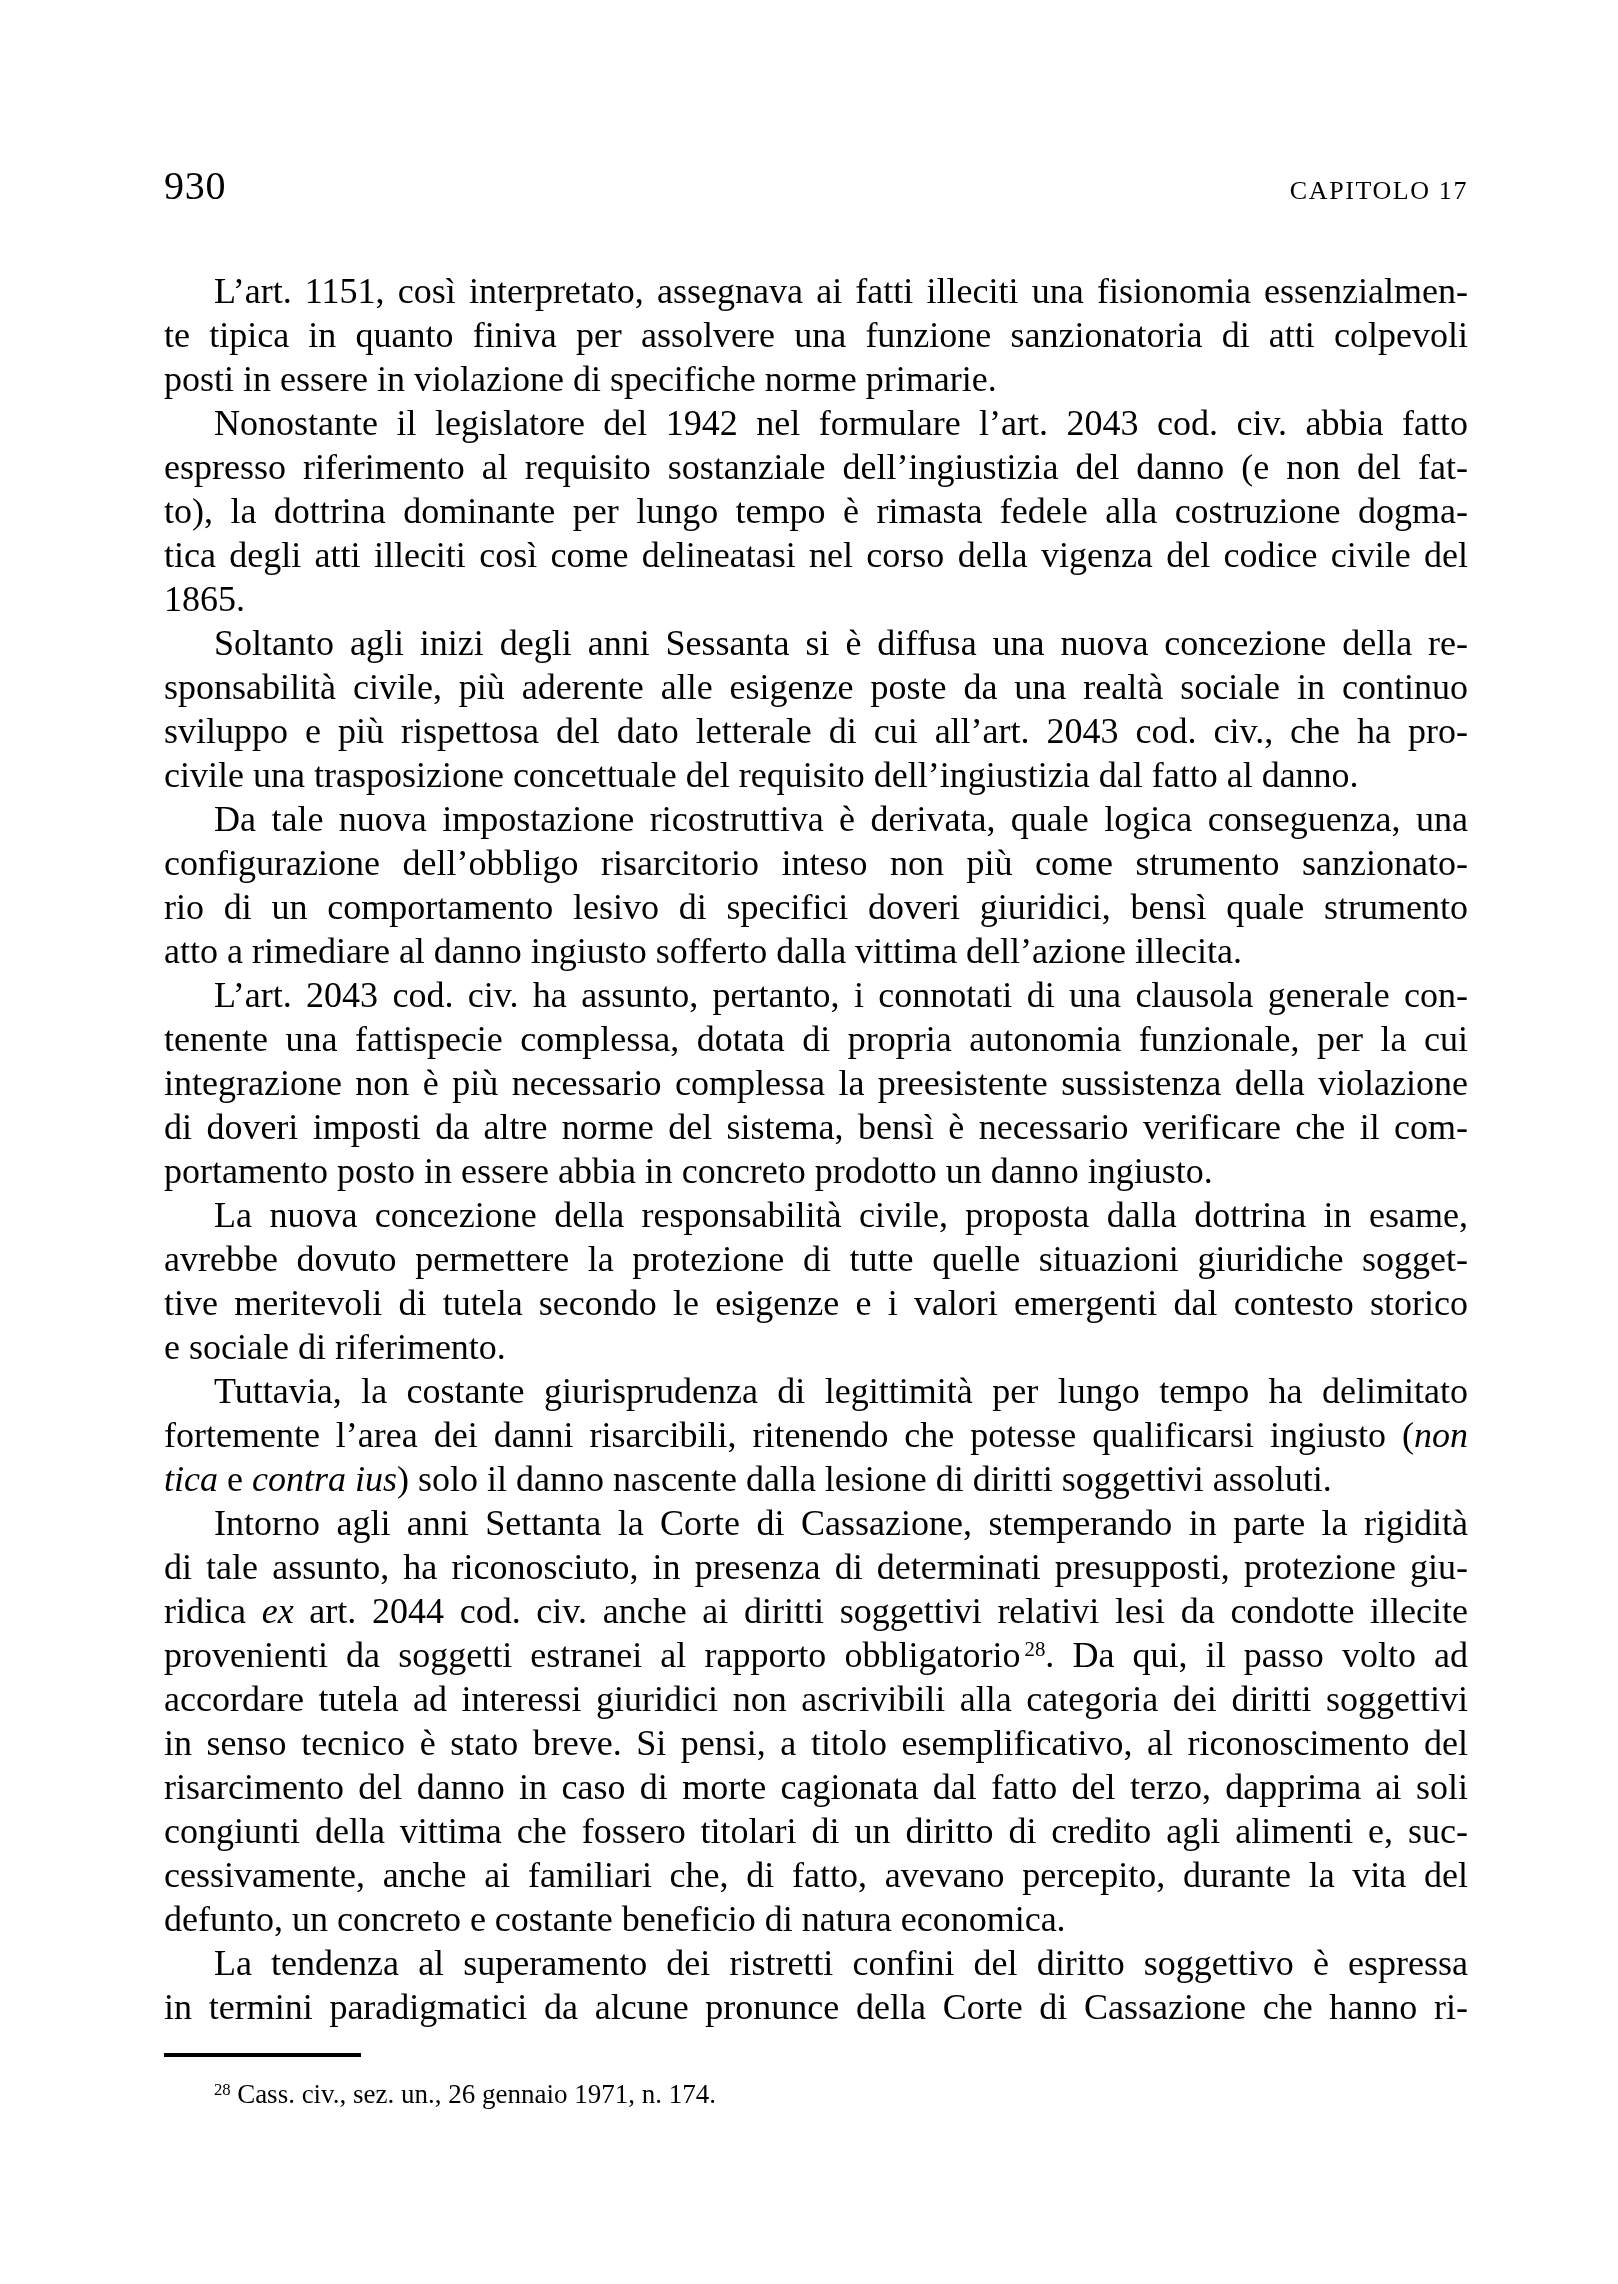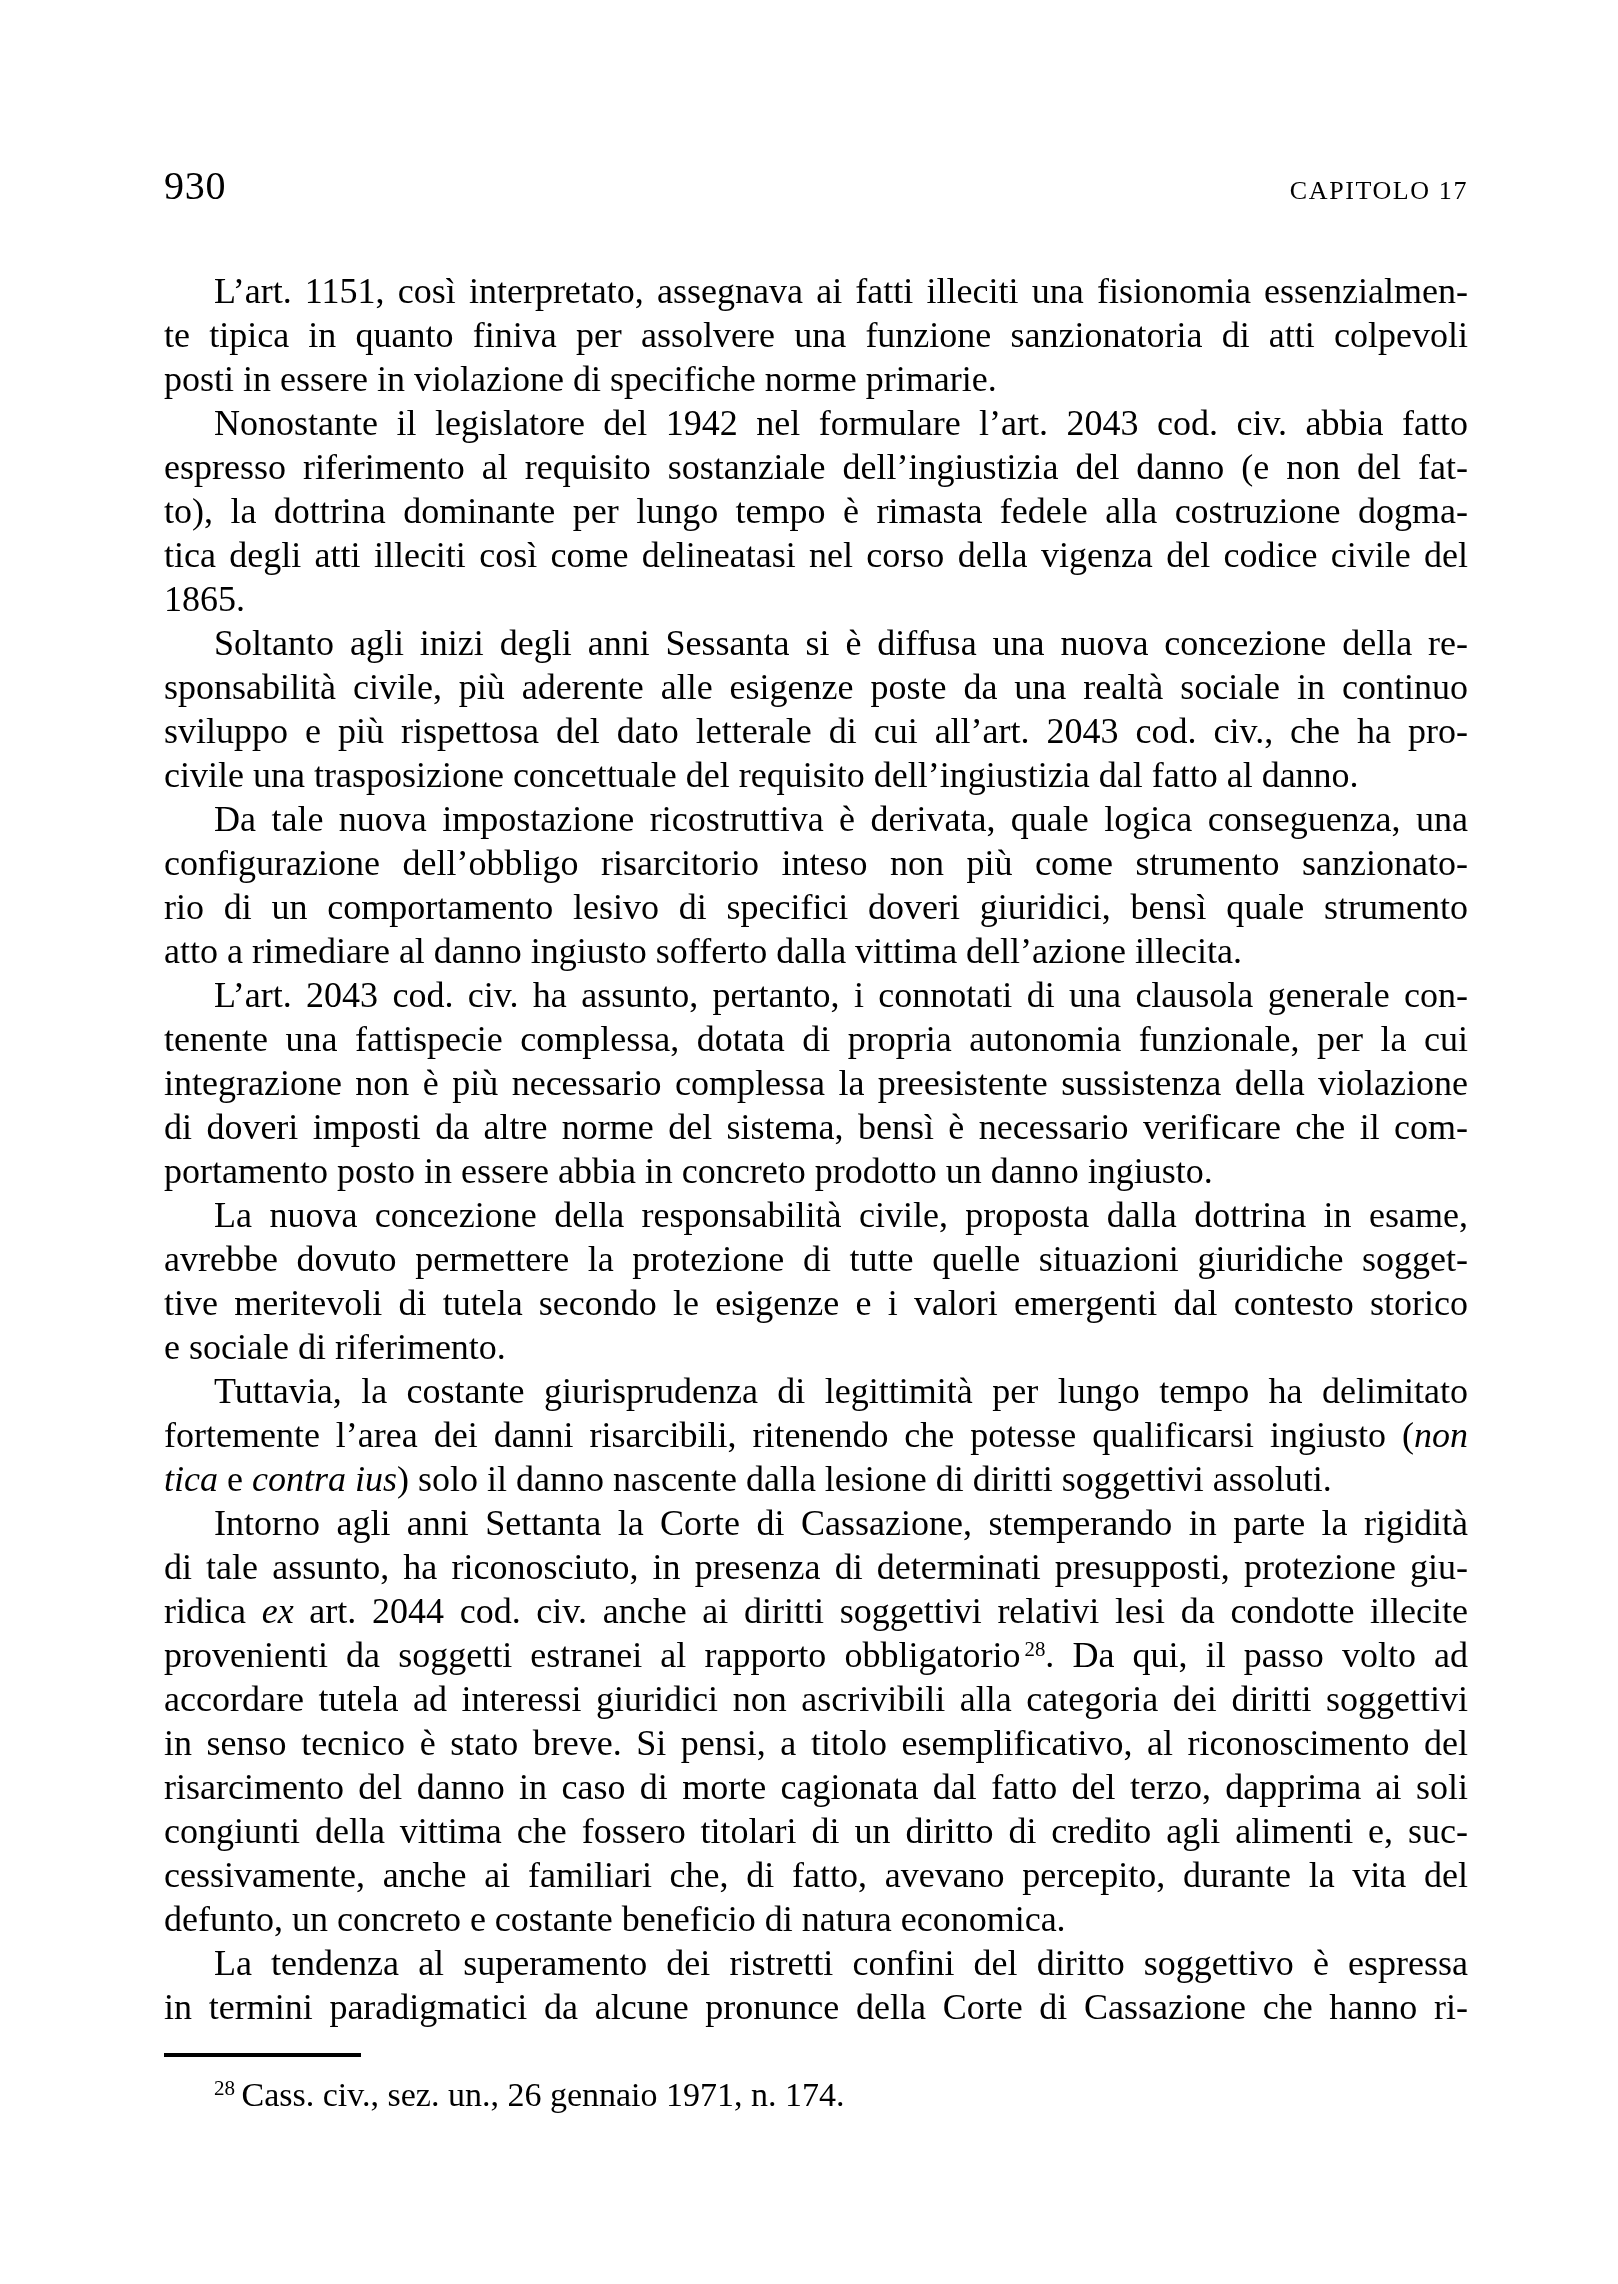--- a/index.html
+++ b/index.html
@@ -70,21 +70,21 @@
     top: 2053px;
     width: 197px;
     height: 4px;
     background: #000000;
   }
   .footnote {
     position: absolute;
     left: 164px;
     top: 2077px;
     width: 1304px;
-    font-size: 34px;
+    font-size: 27px;
     line-height: 35px;
     text-indent: 50px;
   }
   .fn-marker {
     font-size: 0.62em;
     line-height: 0;
     position: relative;
     top: -0.5em;
     margin-right: 6.4px;
     vertical-align: baseline;

